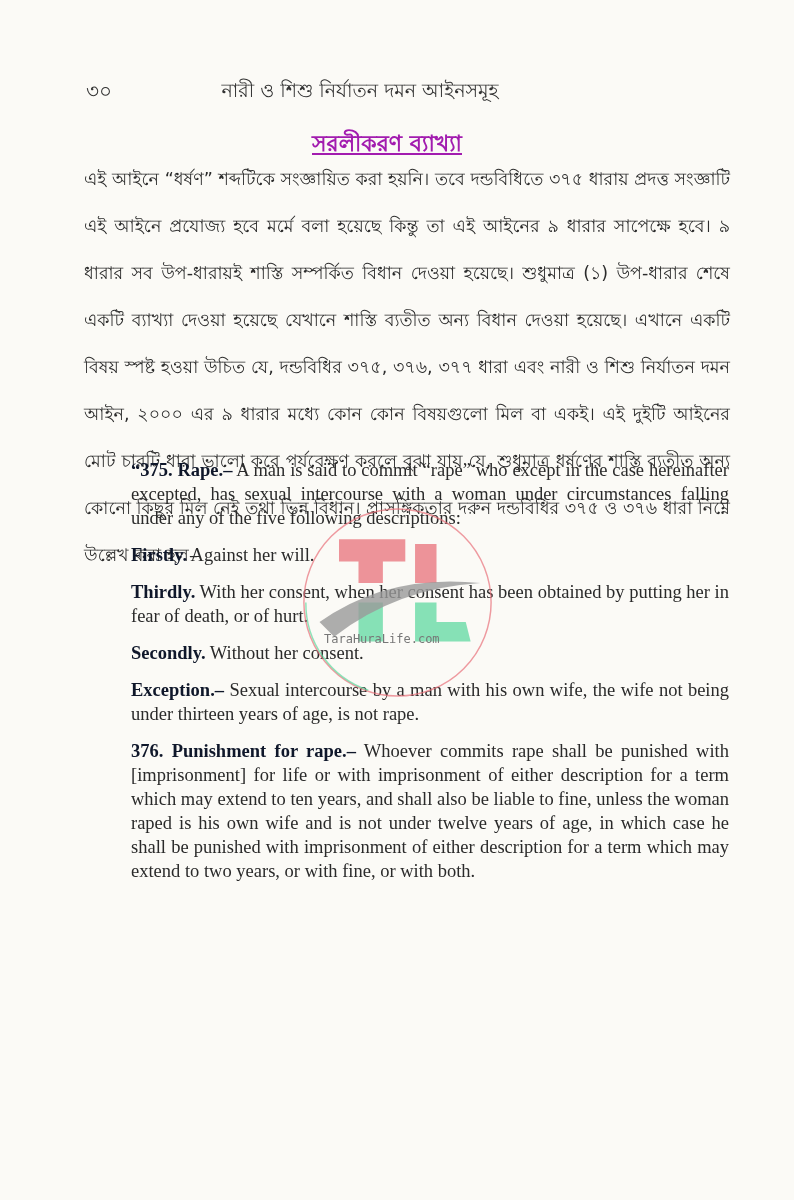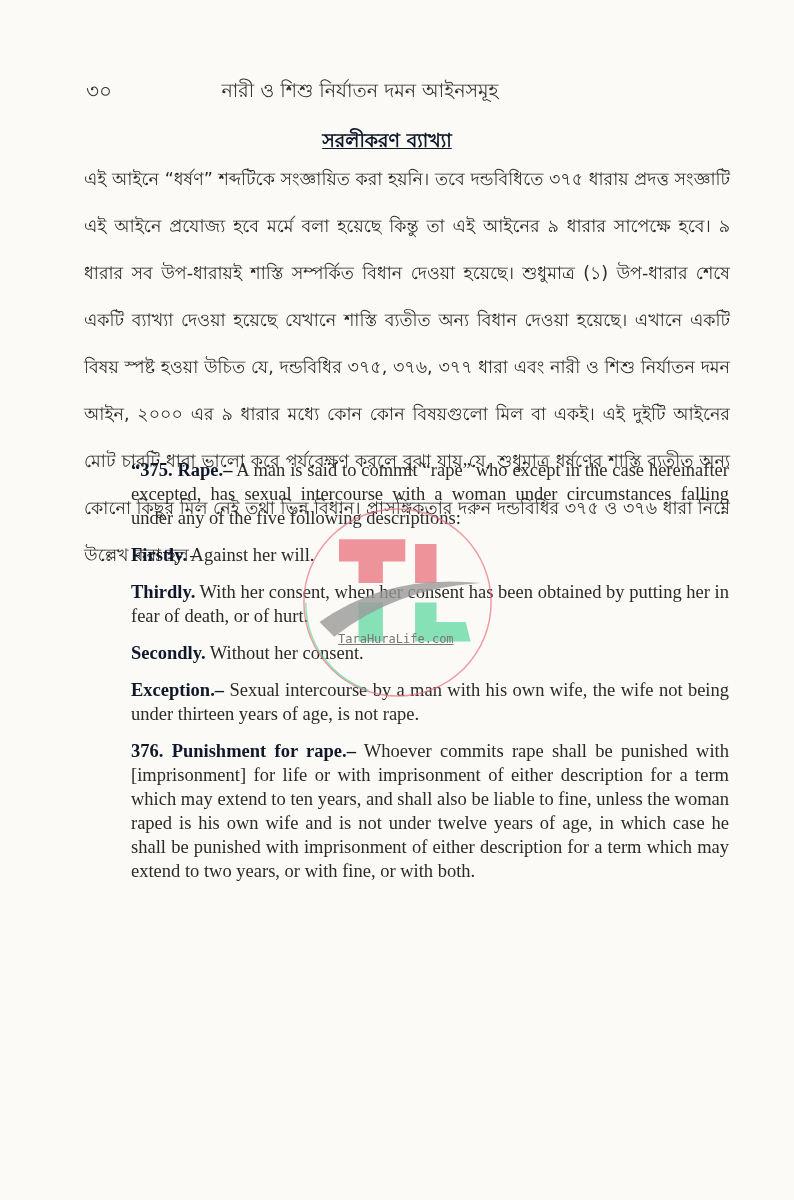--- a/index.html
+++ b/index.html
@@ -8,33 +8,33 @@
     background: #fbfaf6;
     font-family: "Liberation Serif", "DejaVu Serif", serif;
     color: #2a2a2a;
     position: relative;
   }
   .page { position: absolute; left: 0; top: 0; width: 794px; height: 1200px; }
   .page-number { position: absolute; left: 86px; top: 76px; font-size: 20px; color: #333; }
   .running-head { position: absolute; left: 0; width: 720px; top: 76px; text-align: center; font-size: 19px; color: #333; font-family: "DejaVu Sans", sans-serif; }
   .section-title {
     position: absolute; left: 0; width: 774px; top: 126px; text-align: center;
-    font-size: 19px; font-weight: bold; text-decoration: underline; color: #0f172a;
+    font-size: 22px; font-weight: bold; text-decoration: underline; color: #a21caf;
     font-family: "DejaVu Sans", sans-serif;
   }
   .bn-body {
     position: absolute; left: 84px; top: 156px; width: 646px;
     font-family: "DejaVu Sans", sans-serif; font-size: 17.5px; line-height: 47px;
     text-align: justify; color: #2b2b2b;
   }
   .en-block { position: absolute; left: 131px; top: 458px; width: 598px; font-size: 18.5px; line-height: 24px; color: #2a2a2a; }
   .en-block p { margin: 0 0 13px 0; text-align: justify; }
   .en-block b { color: #0f172a; }
   .watermark { position: absolute; left: 300px; top: 505px; width: 195px; height: 195px; pointer-events: none; }
-  .wm-url { position: absolute; left: 338px; top: 632px; font-family: "DejaVu Sans Mono", monospace; font-size: 12px; color: #777; text-decoration: underline; }
+  .wm-url { position: absolute; left: 324px; top: 632px; font-family: "DejaVu Sans Mono", monospace; font-size: 12px; color: #777; }
 </style>
 </head>
 <body>
 
 <div class="page">
   <div class="page-number">৩০</div>
   <div class="running-head">নারী ও শিশু নির্যাতন দমন আইনসমূহ</div>
 
   <div class="section-title">সরলীকরণ ব্যাখ্যা</div>
   <div class="bn-body">এই আইনে “ধর্ষণ” শব্দটিকে সংজ্ঞায়িত করা হয়নি। তবে দন্ডবিধিতে ৩৭৫ ধারায় প্রদত্ত সংজ্ঞাটি এই আইনে প্রযোজ্য হবে মর্মে বলা হয়েছে কিন্তু তা এই আইনের ৯ ধারার সাপেক্ষে হবে। ৯ ধারার সব উপ-ধারায়ই শাস্তি সম্পর্কিত বিধান দেওয়া হয়েছে। শুধুমাত্র (১) উপ-ধারার শেষে একটি ব্যাখ্যা দেওয়া হয়েছে যেখানে শাস্তি ব্যতীত অন্য বিধান দেওয়া হয়েছে। এখানে একটি বিষয় স্পষ্ট হওয়া উচিত যে, দন্ডবিধির ৩৭৫, ৩৭৬, ৩৭৭ ধারা এবং নারী ও শিশু নির্যাতন দমন আইন, ২০০০ এর ৯ ধারার মধ্যে কোন কোন বিষয়গুলো মিল বা একই। এই দুইটি আইনের মোট চারটি ধারা ভালো করে পর্যবেক্ষণ করলে বুঝা যায় যে, শুধুমাত্র ধর্ষণের শাস্তি ব্যতীত অন্য কোনো কিছুর মিল নেই তথা ভিন্ন বিধান। প্রাসঙ্গিকতার দরুন দন্ডবিধির ৩৭৫ ও ৩৭৬ ধারা নিম্নে উল্লেখ করা হল–</div>

